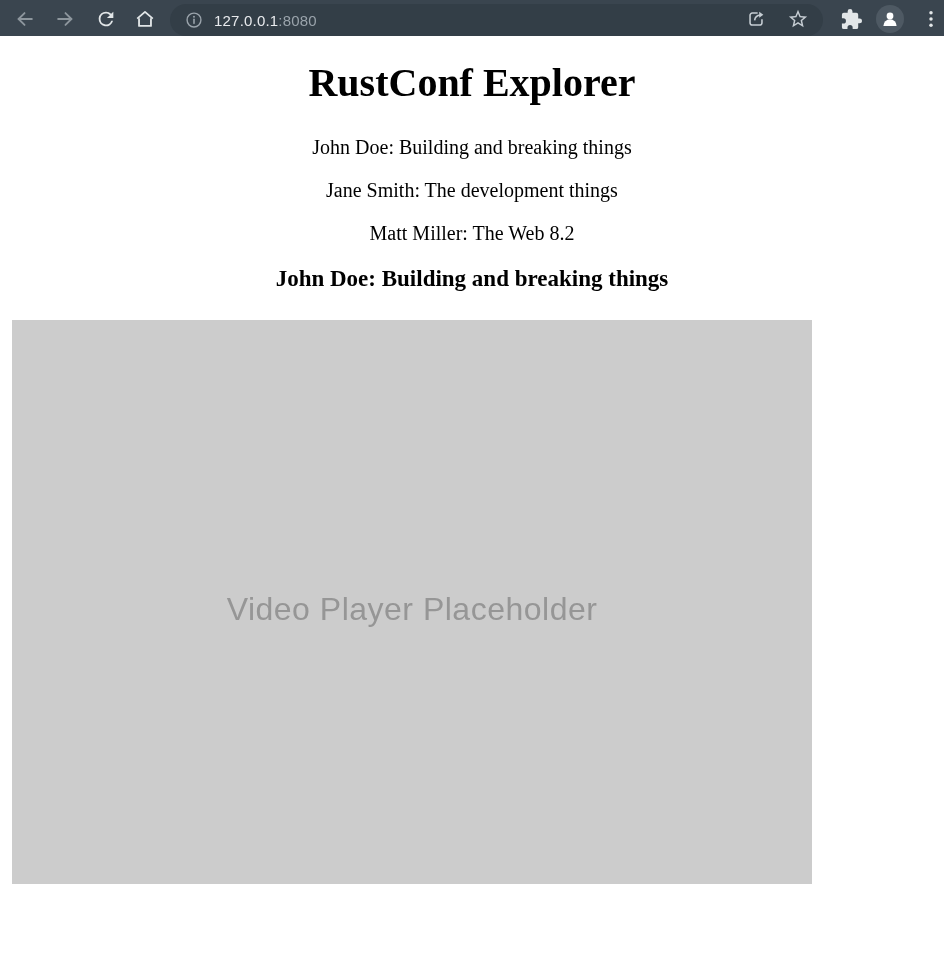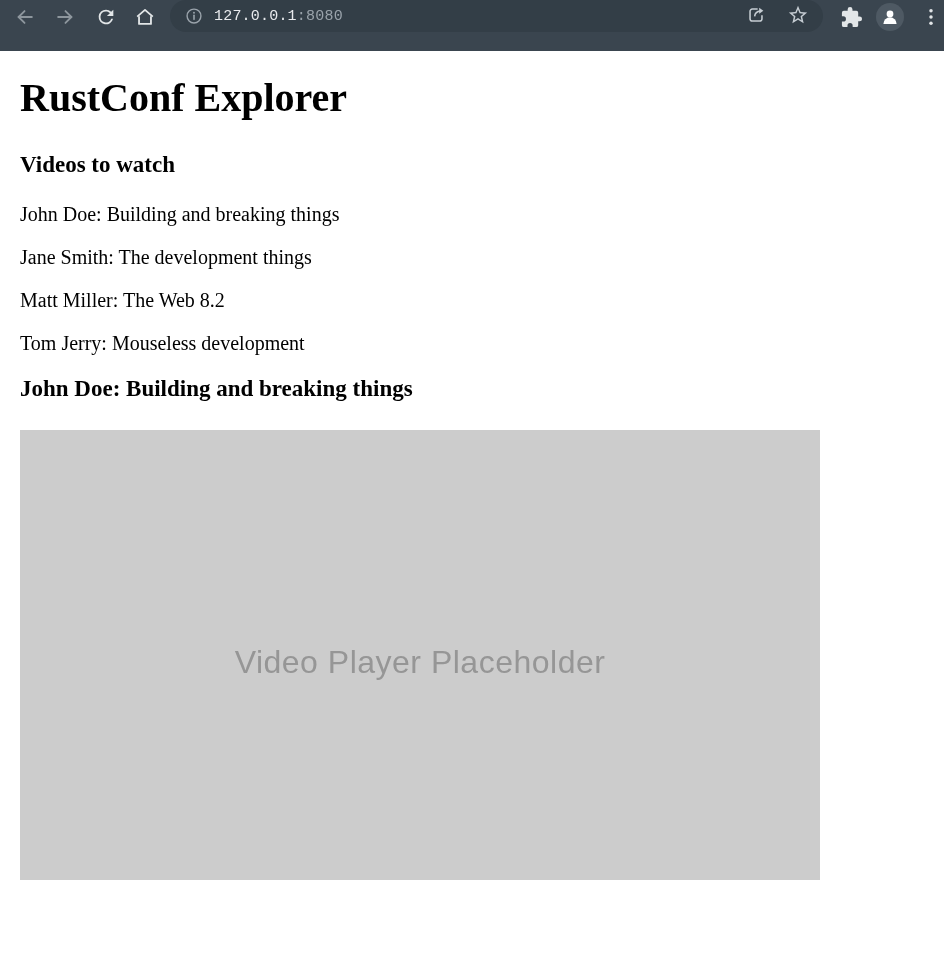--- a/index.html
+++ b/index.html
@@ -14,22 +14,22 @@
     --page-bg:#ffffff;
     --ph-bg:#cccccc;
     --ph-text:#969696;
   }
   *{box-sizing:border-box;margin:0;padding:0;}
   html,body{width:944px;height:960px;overflow:hidden;background:var(--page-bg);}
   body{font-family:"Liberation Sans","DejaVu Sans",sans-serif;}
 
   
   .toolbar{
-    height:51px;width:944px;background:var(--toolbar-bg);
-    display:flex;align-items:flex-start;font-family:Liberation Mono, monospace;
+    height:36px;width:944px;background:var(--toolbar-bg);
+    display:flex;align-items:flex-end;
   }
   .tb-btn{
     width:34px;height:34px;border:none;background:transparent;
     display:flex;align-items:center;justify-content:center;
     color:var(--icon-light);cursor:pointer;border-radius:50%;
     flex:0 0 auto;padding:0;
   }
   .tb-btn.disabled{color:var(--icon-disabled);}
   .tb-btn svg{display:block;}
   .back{margin-left:8px;}
@@ -64,29 +64,30 @@
     flex:0 0 auto;padding:0;
   }
   .avatar-circle{
     width:28px;height:28px;border-radius:50%;background:var(--avatar-bg);
     display:flex;align-items:center;justify-content:center;
   }
   .menu{margin-left:11px;width:26px;margin-right:0;}
 
   
   .content{
-    padding:0 20px;background:var(--page-bg);color:#000;
+    padding:0 12px;background:var(--page-bg);color:#000;
     font-family:"Liberation Serif","DejaVu Serif",serif;
+    text-align:center;
   }
   .app-title{font-size:40px;font-weight:bold;line-height:46px;margin:24px 0 30px;}
   .videos-heading{font-size:23px;font-weight:bold;line-height:27px;margin:23px 0 25px;}
   .video-item{font-size:20px;line-height:23px;margin:20px 0;cursor:pointer;}
   .selected-heading{font-size:23px;font-weight:bold;line-height:27px;margin:20px 0 28px;}
   .player-box{
-    width:800px;height:450px;background:var(--ph-bg);
+    width:800px;height:564px;background:var(--ph-bg);
     display:flex;align-items:center;justify-content:center;
   }
   .player-text{
     font-family:"Liberation Sans","DejaVu Sans",sans-serif;
     font-size:32px;color:var(--ph-text);padding-top:14px;letter-spacing:.5px;
   }
 </style>
 </head>
 <body>
 
@@ -181,25 +182,23 @@
           <circle cx="12" cy="12" r="1.9"></circle>
           <circle cx="12" cy="18.7" r="1.9"></circle>
         </svg>
     </span>
   </button>
 </div>
 
 <div class="content">
   <h1 class="app-title">RustConf Explorer</h1>
 
-  <h3 class="videos-heading">Videos to watch</h3>
 
   <p class="video-item">John Doe: Building and breaking things</p>
   <p class="video-item">Jane Smith: The development things</p>
   <p class="video-item">Matt Miller: The Web 8.2</p>
-  <p class="video-item">Tom Jerry: Mouseless development</p>
 
   <h3 class="selected-heading">John Doe: Building and breaking things</h3>
 
   <div class="player-box">
     <span class="player-text">Video Player Placeholder</span>
   </div>
 </div>
 
 </body></html>

